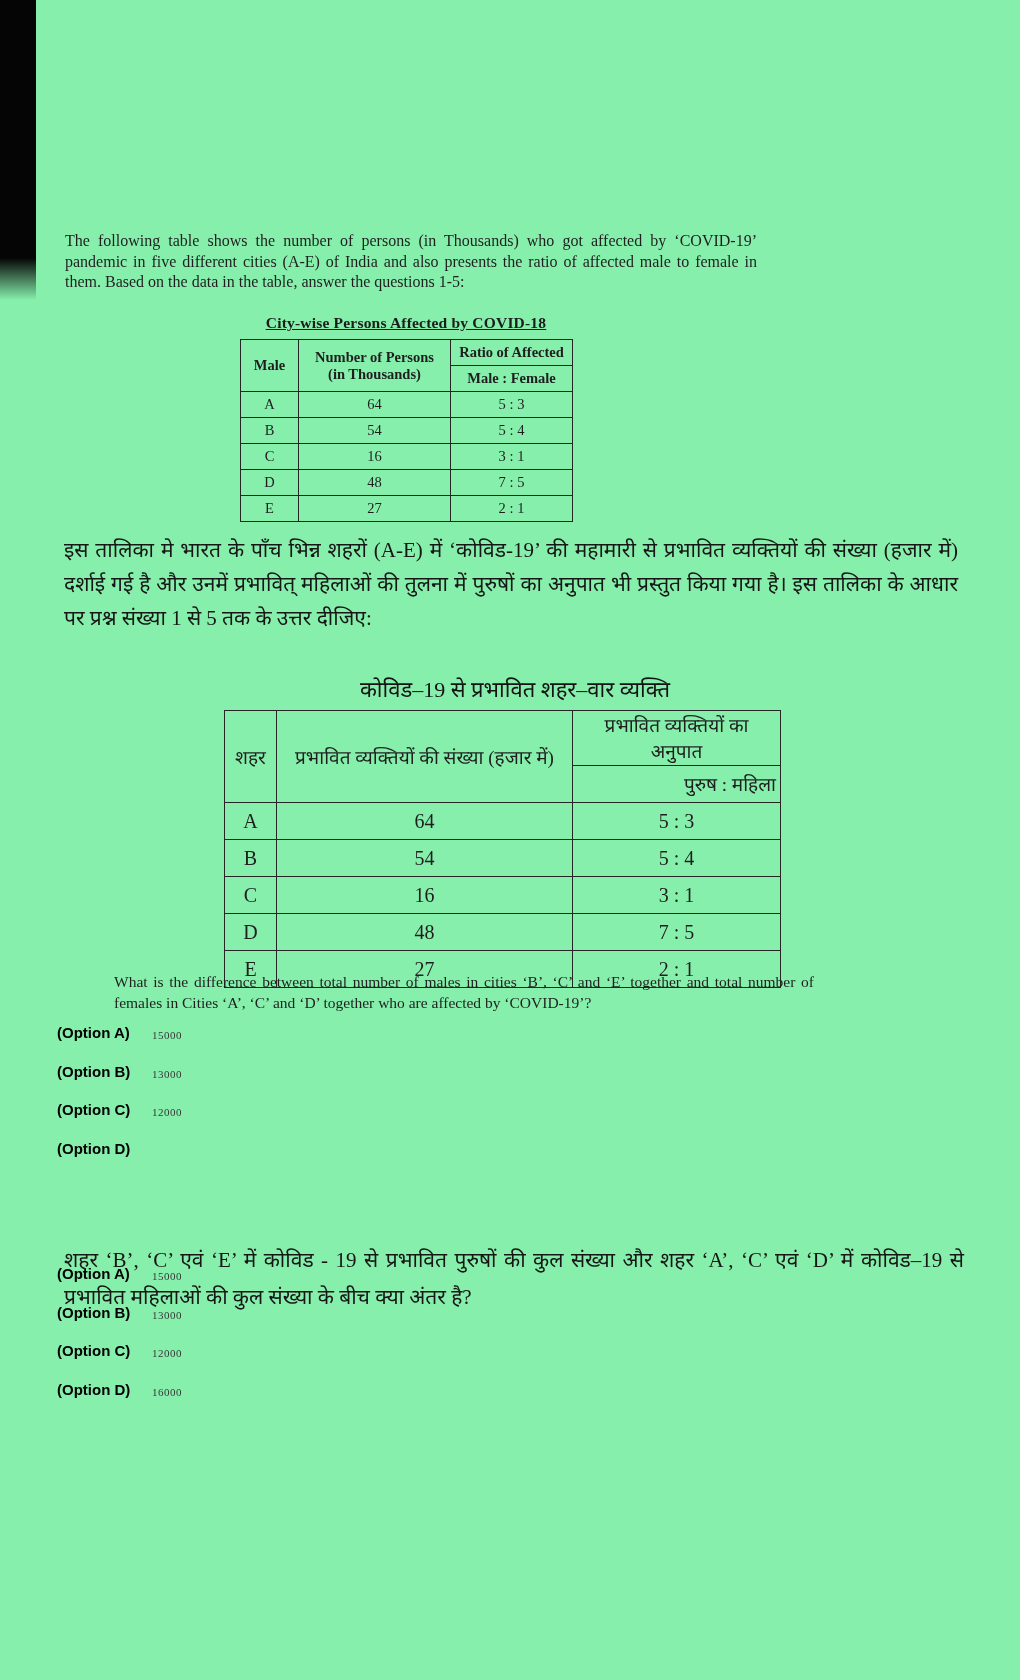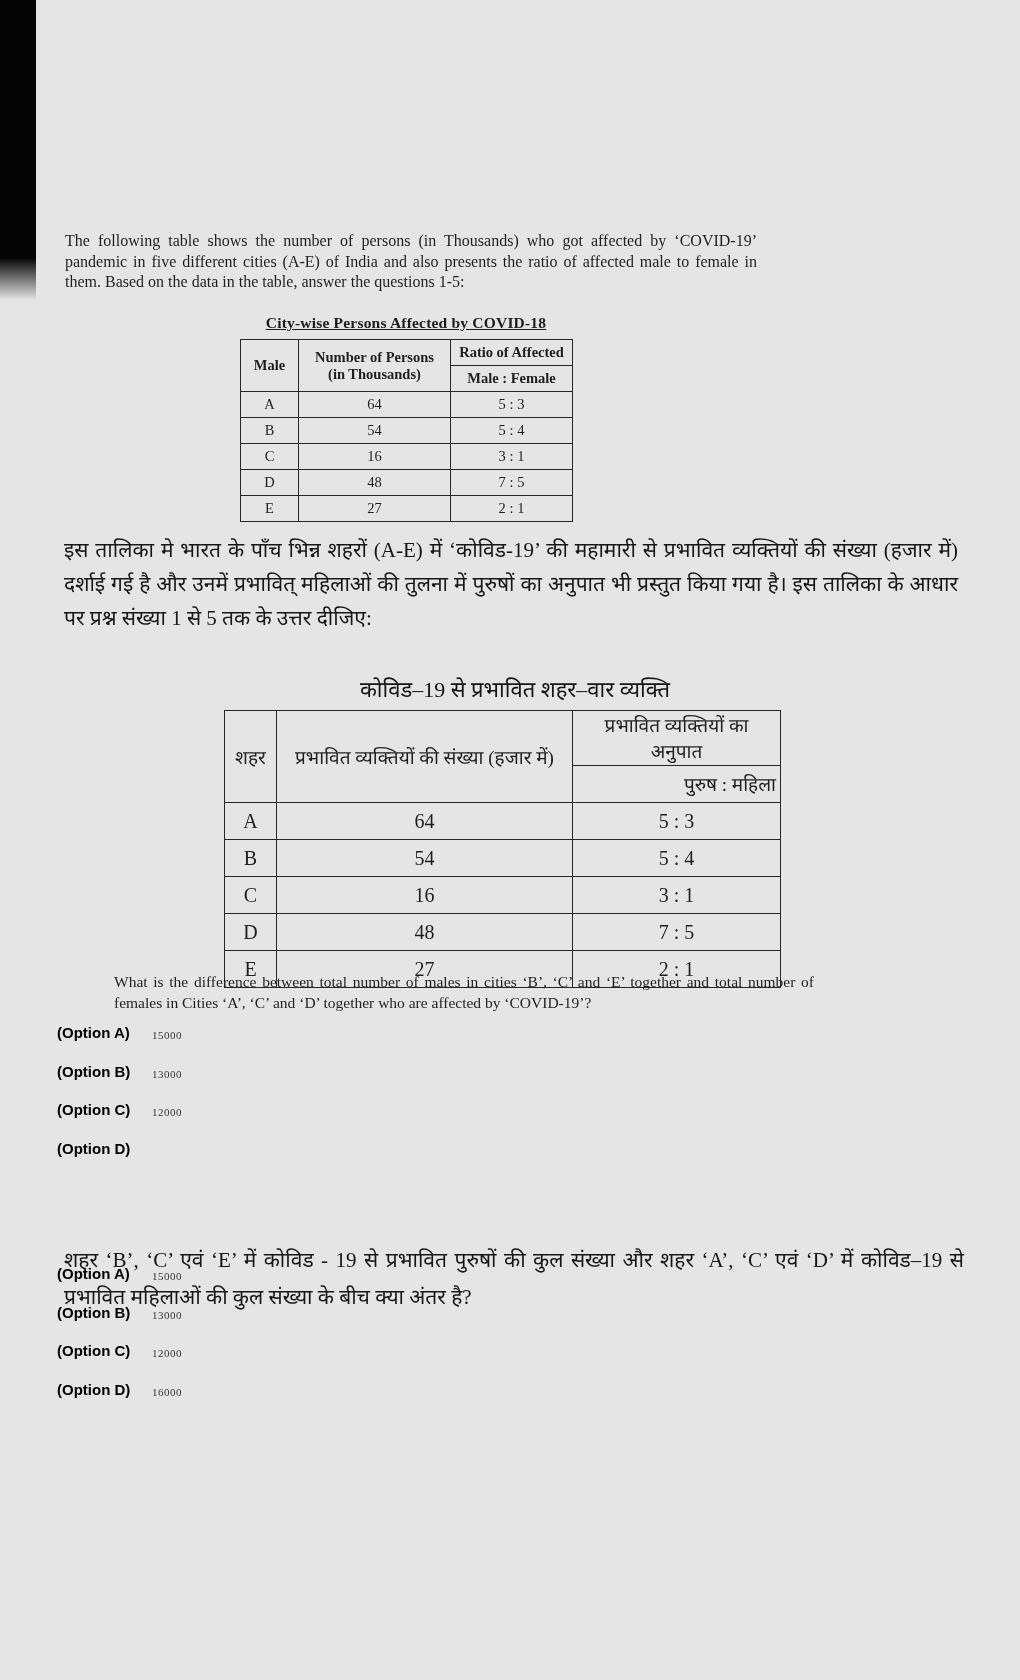--- a/index.html
+++ b/index.html
@@ -1,20 +1,20 @@
 <!DOCTYPE html>
 <html><head>
 <meta charset="utf-8">
 <style>
   html,body{margin:0;padding:0;background:#ffffff;}
   .page{
     position:relative;
     width:1020px;
     height:1680px;
-    background:#e5e5e5;
+    background:#86efac;
     font-family:"Liberation Serif","DejaVu Serif",serif;
     color:#222222;
     overflow:hidden;
   }
   .scan-bar{
     position:absolute;
     left:0; top:0;
     width:36px; height:300px;
     background:linear-gradient(180deg,#050505 0%,#050505 86%,rgba(5,5,5,0) 100%);
   }

